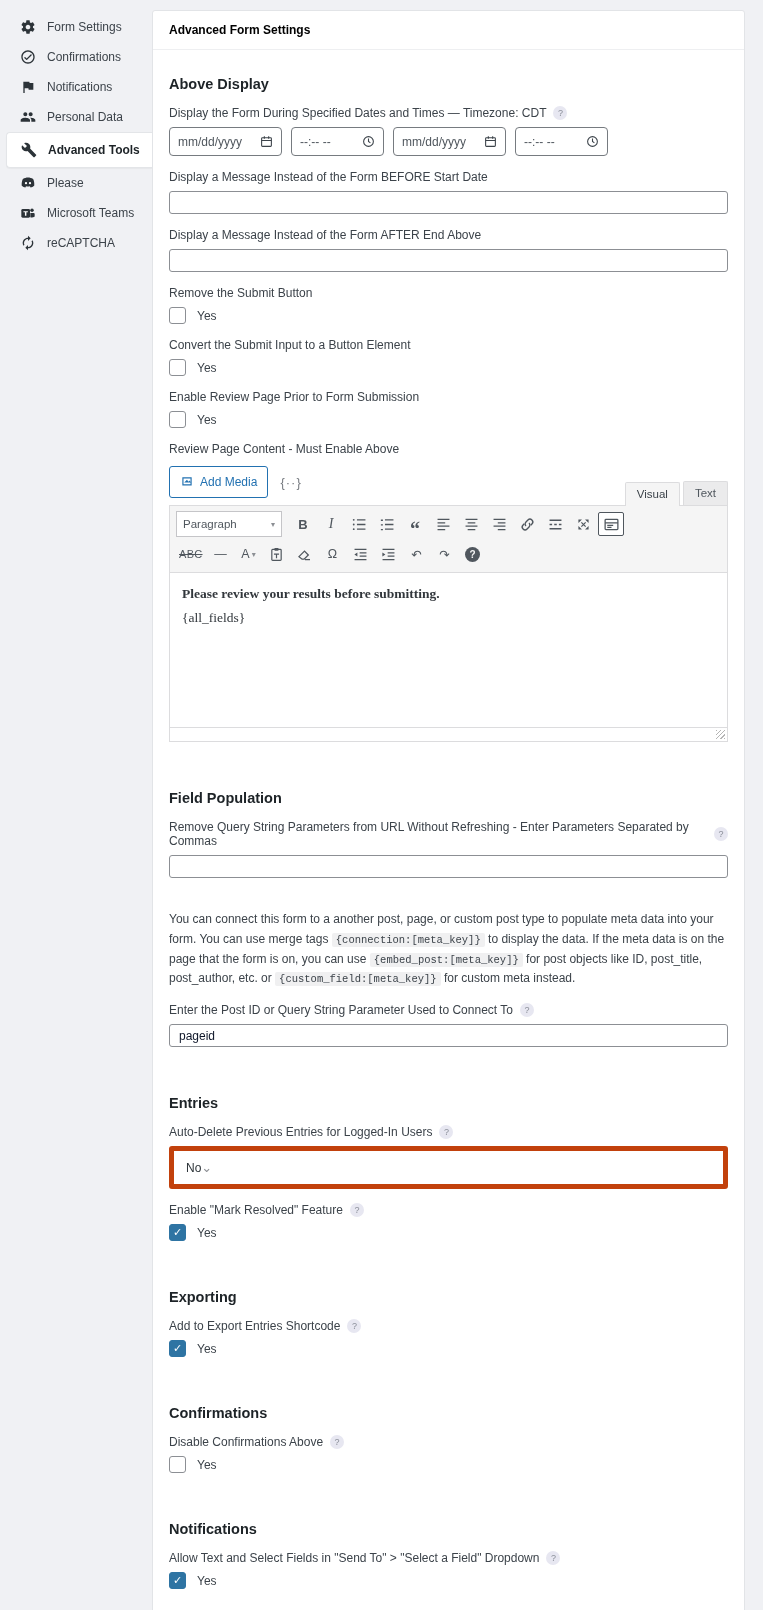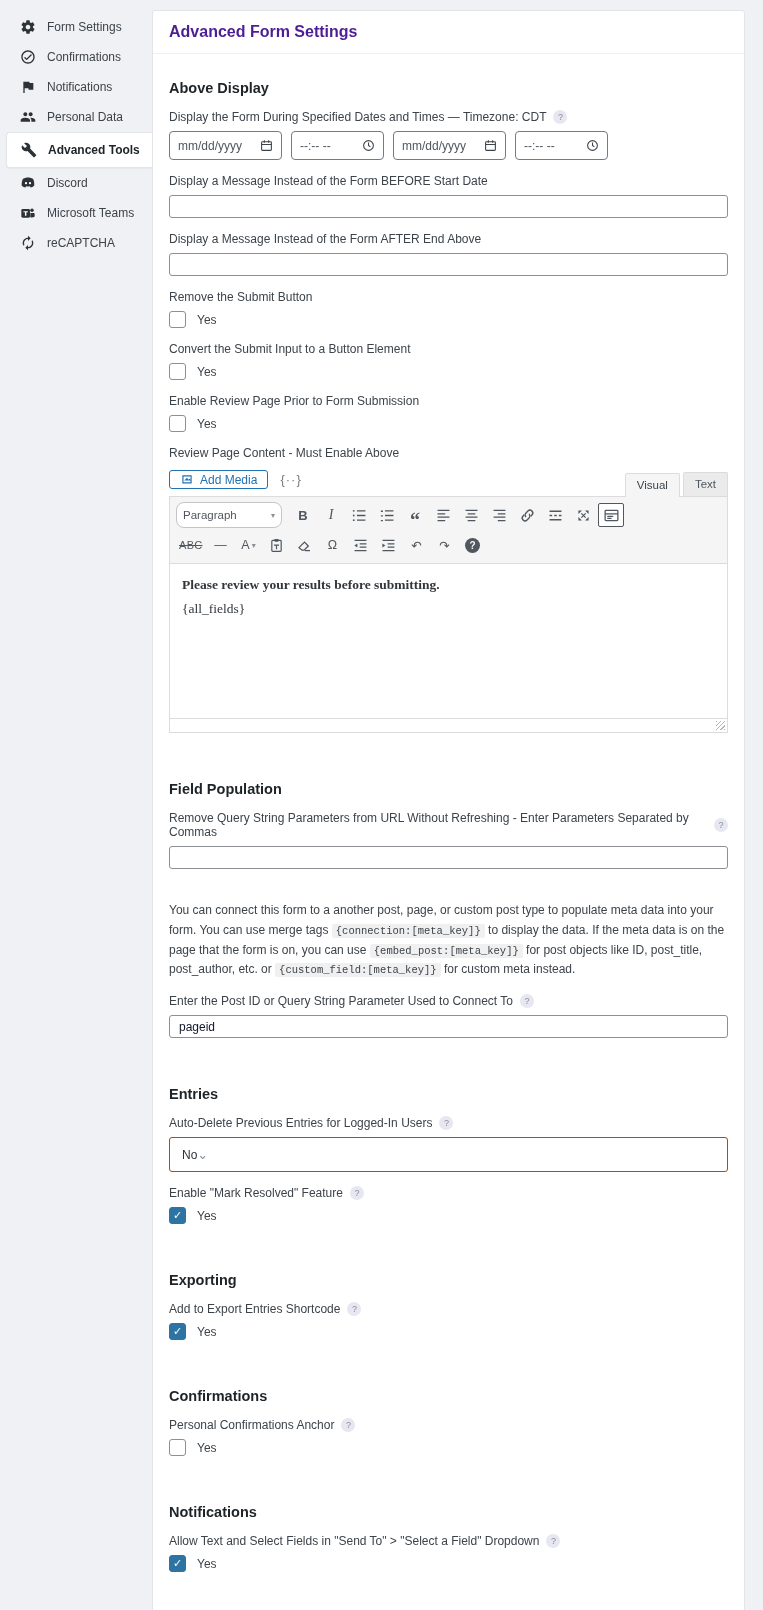--- a/index.html
+++ b/index.html
@@ -14,68 +14,68 @@
   
   .sidebar{width:152px;flex-shrink:0;padding-top:12px;box-sizing:border-box;}
   .nav-item{display:flex;align-items:center;gap:11px;height:30px;padding:0 0 0 20px;cursor:pointer;color:#3c434a;}
   .nav-item .nav-icon{width:16px;height:16px;color:#2c3338;flex-shrink:0;display:flex;align-items:center;justify-content:center;}
   .nav-item svg{width:16px;height:16px;display:block;}
   .nav-item.active{background:#fff;border:1px solid #e3e5e8;border-right:none;border-radius:4px 0 0 4px;margin-left:6px;padding-left:14px;height:34px;box-shadow:0 1px 1px rgba(0,0,0,.04);}
   .nav-item.active .nav-label{font-weight:700;color:#1d2327;}
   
   .card{flex:1;background:#fff;border:1px solid #e2e4e7;border-radius:3px;margin:10px 18px 25px 0;box-sizing:border-box;}
   .card-header{padding:12px 16px;border-bottom:1px solid #eeeff1;}
-  .card-title{font-size:16px;font-weight:700;color:#4c1d95;}
+  .card-title{font-size:12px;font-weight:700;color:#000000;}
   .card-body{padding:4px 16px 42px;}
   .section-heading{font-size:14.5px;font-weight:600;color:#1d2327;margin:48px 0 4px;}
   .section-heading.first{margin-top:22px;}
   .field-label{display:flex;align-items:center;margin:14px 0 7px;color:#3c434a;}
   .help{display:inline-flex;align-items:center;justify-content:center;width:14px;height:14px;border-radius:50%;background:#e7e7f1;color:#8a8e98;font-size:9px;margin-left:7px;flex-shrink:0;cursor:pointer;}
   .text-input{width:100%;height:23px;box-sizing:border-box;border:1px solid #8c8f94;border-radius:3px;padding:0 9px;font:inherit;font-size:12px;color:#0f172a;background:#fff;}
   
   .dt-row{display:flex;gap:9px;margin:2px 0 4px;}
   .dt{display:flex;align-items:center;justify-content:space-between;gap:8px;height:29px;border:1px solid #767b80;border-radius:4px;padding:0 8px;color:#50575e;box-sizing:border-box;background:#fff;cursor:text;}
   .dt.date{width:113px;}
   .dt.time{width:93px;}
   .dt svg{width:13px;height:13px;color:#3c434a;}
   
   .cb-row{display:flex;align-items:center;gap:11px;margin:2px 0 3px;cursor:pointer;}
   .cb{width:17px;height:17px;box-sizing:border-box;border:1px solid #8c8f94;border-radius:3px;background:#fff;display:flex;align-items:center;justify-content:center;color:#fff;font-size:11px;line-height:1;}
   .cb.checked{background:#2e74a3;border-color:#2e74a3;}
   .cb-text{color:#3c434a;}
   
-  .select{display:flex;align-items:center;justify-content:flex-start;height:33px;border:1px solid #c2410c;border-radius:3px;padding:0 12px;margin:2px 0 8px;color:#2c3338;background:#fff;cursor:pointer;}
+  .select{display:flex;align-items:center;justify-content:flex-start;height:33px;border:5px solid #c2410c;border-radius:3px;padding:0 12px;margin:2px 0 8px;color:#2c3338;background:#fff;cursor:pointer;}
   .select .chev{color:#8c8f94;font-size:13px;}
   
   .desc{line-height:1.65;color:#3c434a;margin:32px 0 0;}
   .code{font-family:"Liberation Mono",monospace;font-size:10.5px;background:#f0f0f1;padding:1px 4px;border-radius:2px;color:#3c434a;white-space:nowrap;}
   
   .editor{margin-top:10px;}
   .editor-tools{display:flex;justify-content:space-between;align-items:flex-end;}
   .media-row{display:flex;align-items:center;gap:12px;padding-bottom:7px;}
-  .btn-media{display:inline-flex;align-items:center;gap:6px;border:1px solid #2271b1;border-radius:3px;background:#fff;color:#2271b1;height:19px;padding:0 10px;font-size:12px;cursor:pointer;}
+  .btn-media{display:inline-flex;align-items:center;gap:6px;border:1px solid #2271b1;border-radius:3px;background:#fff;color:#2271b1;height:32px;padding:0 10px;font-size:12px;cursor:pointer;}
   .btn-media svg{width:14px;height:14px;}
   .merge-btn{color:#787c82;font-size:13px;letter-spacing:1px;cursor:pointer;}
   .tabs{display:flex;gap:3px;}
   .tab{padding:5px 11px;font-size:11.5px;border:1px solid #dcdcde;border-bottom:none;border-radius:2px 2px 0 0;background:#ebebec;color:#50575e;cursor:pointer;}
   .tab.active{background:#f5f5f5;color:#3c434a;position:relative;top:1px;padding-bottom:6px;}
   .editor-box{border:1px solid #dcdcde;background:#fff;}
   .mce-toolbar{background:#f5f5f5;border-bottom:1px solid #dcdcde;padding:5px 6px 6px;}
   .tb-row{display:flex;align-items:center;gap:2px;flex-wrap:wrap;}
   .tb-row + .tb-row{margin-top:5px;}
   .tb{min-width:26px;height:24px;display:inline-flex;align-items:center;justify-content:center;gap:2px;border:1px solid transparent;border-radius:2px;color:#50575e;font-size:12.5px;cursor:pointer;background:transparent;padding:0 2px;box-sizing:border-box;}
   .tb svg{width:17px;height:17px;display:block;}
   .tb.active{border-color:#50575e;background:#fff;}
   .tb.bold{font-weight:700;font-size:13px;}
   .tb.italic{font-style:italic;font-family:"Liberation Serif",serif;font-size:14px;}
   .tb.quote{font-family:"Liberation Serif",serif;font-size:20px;font-weight:700;line-height:0;padding-top:10px;}
   .tb.strike{font-size:11px;text-decoration:line-through;letter-spacing:.3px;}
   .tb.colorbtn{font-size:12.5px;}
   .tb .mini-chev{font-size:8px;color:#8c8f94;}
-  .para-select{display:flex;align-items:center;justify-content:space-between;width:92px;height:24px;border:1px solid #c5c5c8;border-radius:8px;background:#fff;padding:0 6px;color:#50575e;font-size:11.5px;cursor:pointer;margin-right:6px;}
+  .para-select{display:flex;align-items:center;justify-content:space-between;width:92px;height:24px;border:1px solid #c5c5c8;border-radius:0;background:#fff;padding:0 6px;color:#50575e;font-size:11.5px;cursor:pointer;margin-right:6px;}
   .para-select .mini-chev{font-size:8px;color:#8c8f94;}
   .help-circle{width:15px;height:15px;border-radius:50%;background:#50575e;color:#f5f5f5;display:flex;align-items:center;justify-content:center;font-size:10px;font-weight:700;}
   .mce-content{min-height:128px;padding:13px 12px;font-family:"Liberation Serif",serif;font-size:13.5px;color:#32373c;}
   .mce-h{font-weight:700;margin:0 0 8px;}
   .mce-p{margin:0;}
   .mce-status{height:13px;border-top:1px solid #dcdcde;background:#fff;position:relative;}
   .grip{position:absolute;right:2px;bottom:2px;width:9px;height:9px;cursor:nwse-resize;
     background:repeating-linear-gradient(135deg,#b5b5b5 0 1px,transparent 1px 3px);}
 </style>
 </head>
@@ -125,21 +125,21 @@
       <span class="nav-label">Advanced Tools</span>
     </div>
     <div class="nav-item">
       <span class="nav-icon">
         <svg viewBox="0 0 24 24">
             <path fill="currentColor" d="M4.3 5.9C6.8 4.4 9.3 3.6 12 3.6s5.2.8 7.7 2.3c1.5 3.1 2 6.6 1.6 10.1-1.8 1.4-3.7 2.3-5.5 2.8l-.9-1.8c-1.9.5-4 .5-5.9 0l-.9 1.8c-1.8-.5-3.7-1.4-5.5-2.8-.3-3.5.2-7 1.7-10.1z"></path>
             <circle cx="9" cy="12.2" r="1.7" fill="#fff"></circle>
             <circle cx="15" cy="12.2" r="1.7" fill="#fff"></circle>
           </svg>
       </span>
-      <span class="nav-label">Discord</span>
+      <span class="nav-label">Please</span>
     </div>
     <div class="nav-item">
       <span class="nav-icon">
         <svg viewBox="0 0 24 24">
             <circle cx="18" cy="8" r="2.6" fill="currentColor"></circle>
             <path fill="currentColor" d="M15.5 12h5.1c.8 0 1.4.6 1.4 1.4V17c0 .9-1.6 1.8-4 1.8-.9 0-1.8-.1-2.5-.4V12z"></path>
             <rect x="2" y="6" width="13" height="13" rx="2" fill="currentColor"></rect>
             <path fill="#fff" d="M5.2 9.2h6.6V11H9.6v5H7.4v-5H5.2z"></path>
           </svg>
       </span>
@@ -410,21 +410,21 @@
       </div>
       <div class="cb-row">
         <span class="cb checked">✓</span>
         <span class="cb-text">Yes</span>
       </div>
 
       
       <h2 class="section-heading">Confirmations</h2>
 
       <div class="field-label">
-        <span>Personal Confirmations Anchor</span>
+        <span>Disable Confirmations Above</span>
         <span class="help">?</span>
       </div>
       <div class="cb-row">
         <span class="cb"></span>
         <span class="cb-text">Yes</span>
       </div>
 
       
       <h2 class="section-heading">Notifications</h2>
 

